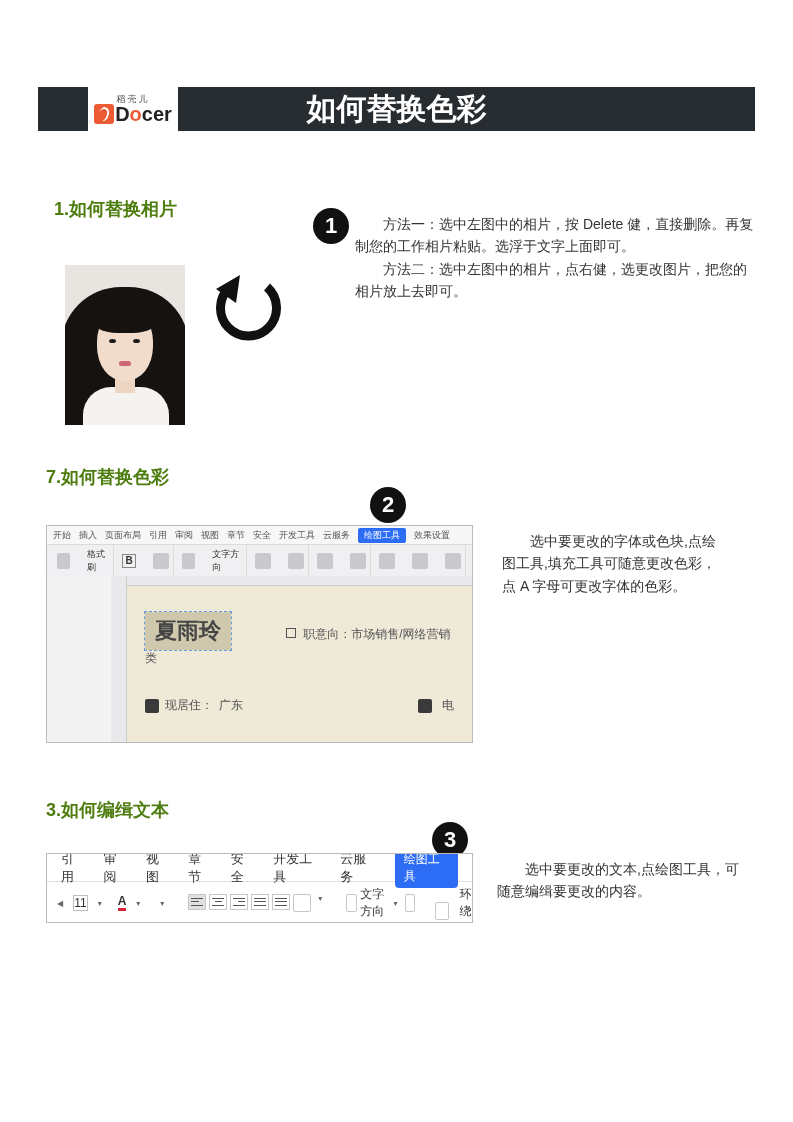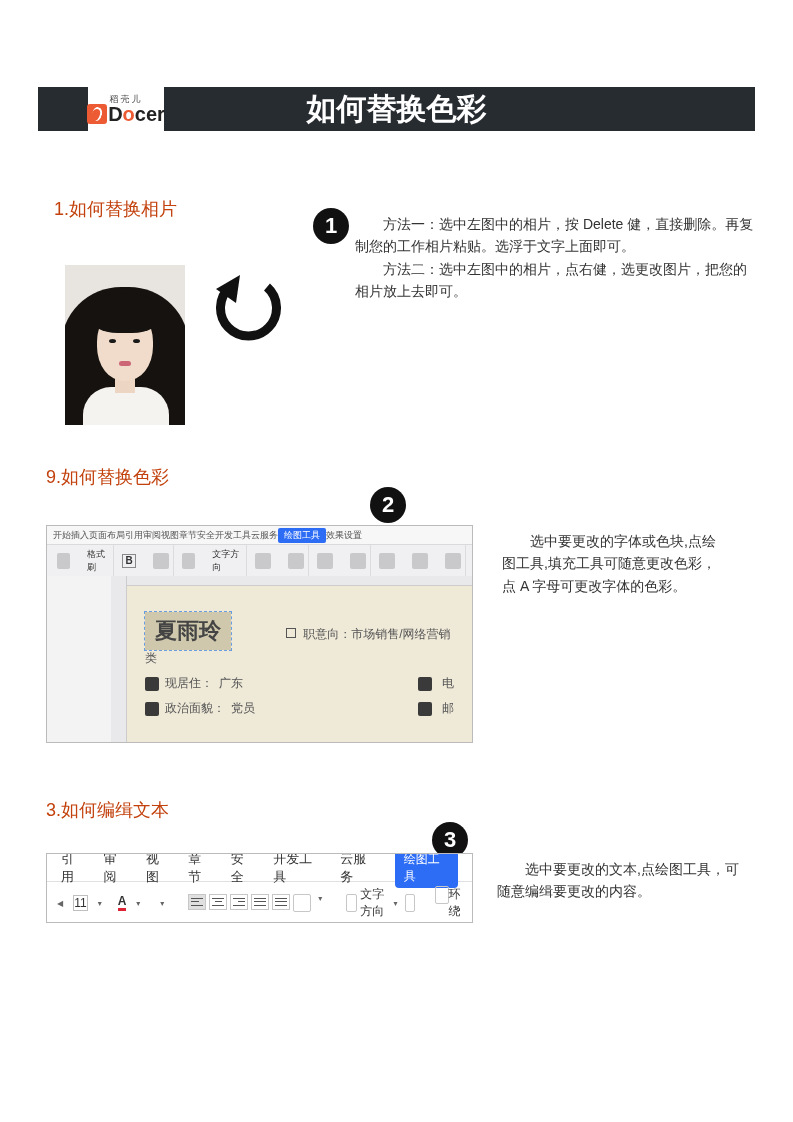--- a/index.html
+++ b/index.html
@@ -15,21 +15,21 @@
   
   .header-bar {
     position: absolute;
     left: 38px; right: 38px; top: 87px;
     height: 44px;
     background: #272c31;
     display: flex;
     align-items: center;
   }
   .logo-box {
-    width: 76px; height: 44px;
+    width: 90px; height: 44px;
     background: #fff;
     margin-left: 50px;
     display: flex; flex-direction: column;
     align-items: center; justify-content: center;
     line-height: 1;
   }
   .logo-top { font-size: 9px; letter-spacing: 2px; color: #444; }
   .logo-main { display: flex; align-items: center; }
   .logo-leaf {
     width: 20px; height: 20px; background: #ed5b34;
@@ -47,21 +47,21 @@
 
   .header-title {
     position: absolute; left: 0; right: 0;
     color: #fff; font-size: 30px; font-weight: 700;
     text-align: center; line-height: 44px; pointer-events:none;
   }
 
   
   .sec-h {
     position: absolute;
-    font-size: 18px; font-weight: 400; color: #c2410c;
+    font-size: 18px; font-weight: 700; color: #4d7c0f;
   }
   .sec1-h { left: 54px; top: 197px; }
   .sec2-h { left: 46px; top: 465px; }
   .sec3-h { left: 46px; top: 798px; }
 
   
   .num-circle {
     position: absolute;
     width: 36px; height: 36px; border-radius: 50%;
     background: #111; color: #fff;
@@ -117,21 +117,21 @@
   }
 
   
   .shot2 {
     position:absolute; left:46px; top:525px;
     width:427px; height:218px;
     border:1px solid #bbb; background:#f3f3f4;
     overflow:hidden; font-size:10px;
   }
   .shot2 .tabs{
-    height:18px; display:flex; padding:2px 6px;
+    height:18px; display:flex; gap:8px; padding:2px 6px;
     background:#f7f7f8; font-size:9px; color:#555; align-items:center;
   }
   .shot2 .tabs span{white-space:nowrap}
   .shot2 .tabs .active{background:#2d6df6;color:#fff;padding:1px 6px;border-radius:2px;}
   .shot2 .toolbar{
     height:32px; display:flex; align-items:center;
     background:#f0f0f2; border-top:1px solid #dadada;
     padding:0 6px; gap:4px;
   }
   .tb-chunk{display:flex;align-items:center;gap:17px;padding:0 4px;border-right:1px solid #dcdcdc;height:100%}
@@ -143,21 +143,21 @@
     padding:26px 18px;
   }
   .shot2 .ruler-v{position:absolute;left:64px;top:50px;width:16px;bottom:0;background:#e9e9eb;border-right:1px solid #ccc}
   .shot2 .ruler-h{position:absolute;left:64px;right:0;top:50px;height:10px;background:#e9e9eb;border-bottom:1px solid #ccc}
   .name-block{
     display:inline-block; background:#cfc8ad; color:#444;
     font-size:22px; font-weight:700; padding:4px 10px;
     outline:1px dashed #6a9de0;
   }
   .job-line{font-size:12px;color:#555;margin-left:52px}
-  .info-row{display:flex;align-items:center;gap:6px;font-size:12px;color:#555;margin-top:8px}
+  .info-row{display:flex;align-items:center;gap:6px;font-size:12px;color:#555;margin-top:30px}
   .info-ico{width:14px;height:14px;background:#3a3a3a;border-radius:2px}
   .phone-ico{width:14px;height:14px;background:#3a3a3a;border-radius:2px;margin-left:auto;margin-right:4px}
 
   
   .shot3{
     position:absolute; left:46px; top:853px;
     width:427px; height:70px;
     border:1px solid #bbb; background:#fff;
     font-size:12px; overflow:hidden;
   }
@@ -222,21 +222,21 @@
   <div class="eye l"></div>
     <div class="eye r"></div>
   <div class="lips"></div>
 </div>
 
 <svg class="curved-arrow" viewBox="0 0 70 70">
   <path d="M55 12 A28 28 0 1 1 18 12" fill="none" stroke="#111" stroke-width="9"></path>
   <polygon points="4,14 28,0 24,28" fill="#111"></polygon>
 </svg>
 
-<div class="sec-h sec2-h">9.如何替换色彩</div>
+<div class="sec-h sec2-h">7.如何替换色彩</div>
 <div class="num-circle num2">2</div>
 <div class="para para2">　　选中要更改的字体或色块,点绘图工具,填充工具可随意更改色彩，点 A 字母可更改字体的色彩。</div>
 
 <div class="shot2">
   <div class="tabs">
     <span>开始</span>
     <span>插入</span>
     <span>页面布局</span>
     <span>引用</span>
     <span>审阅</span>
@@ -360,21 +360,21 @@
     <div class="vsep"></div>
 
     <div style="display:flex;align-items:center;gap:3px">
       <span class="mini-ico"></span>
       <span class="mini-lbl">文字方向</span>
         <span class="tri">▾</span>
       <span class="mini-ico"></span>
     </div>
     <div class="vsep"></div>
 
-    <div style="display:flex;align-items:flex-start;gap:0">
+    <div style="display:flex;align-items:flex-end;gap:11px">
       <span class="mini-ico"></span>
       <span class="dropdown-lbl">环绕</span>
 
     </div>
     <div class="vsep"></div>
 
   </div>
 </div>
 
 </body></html>

